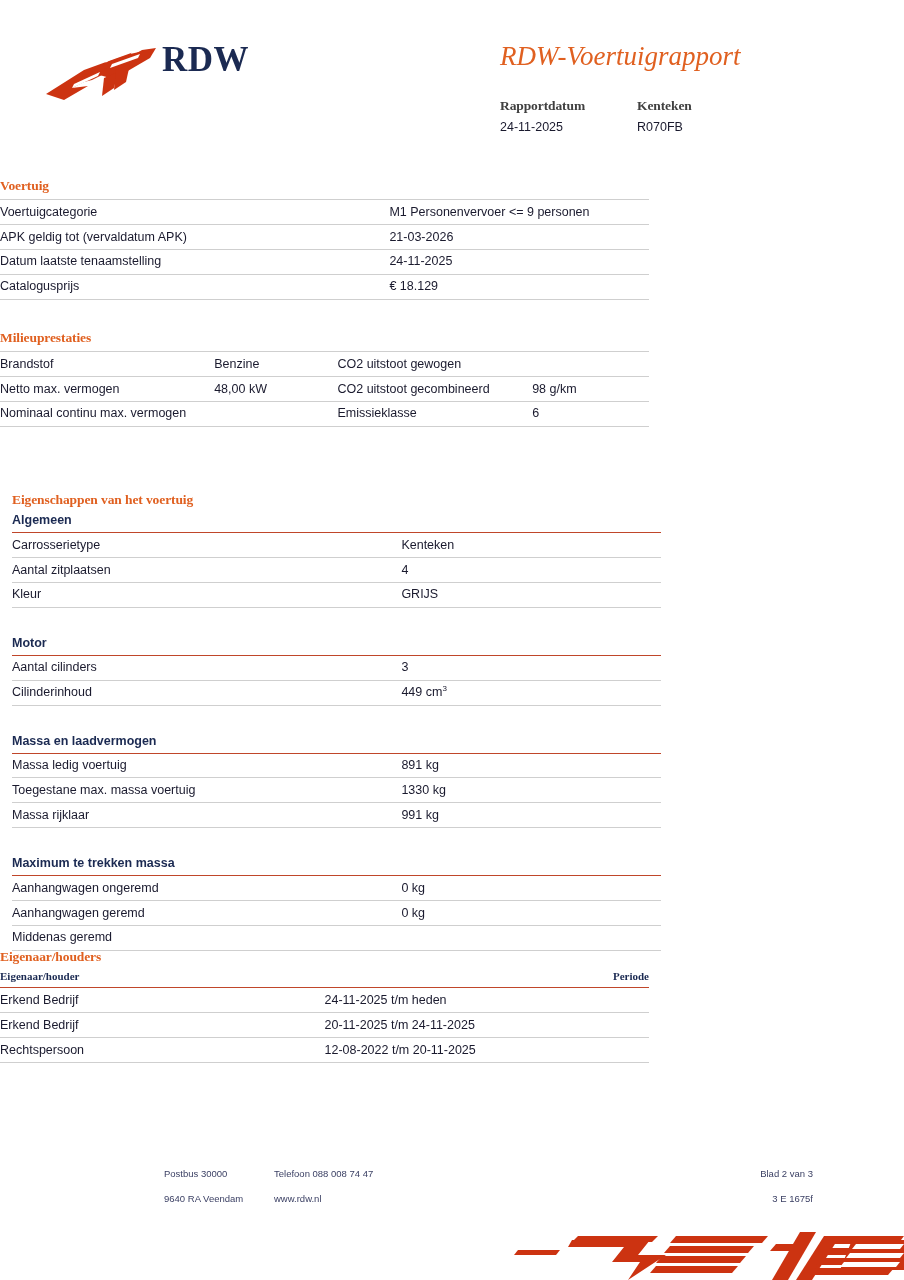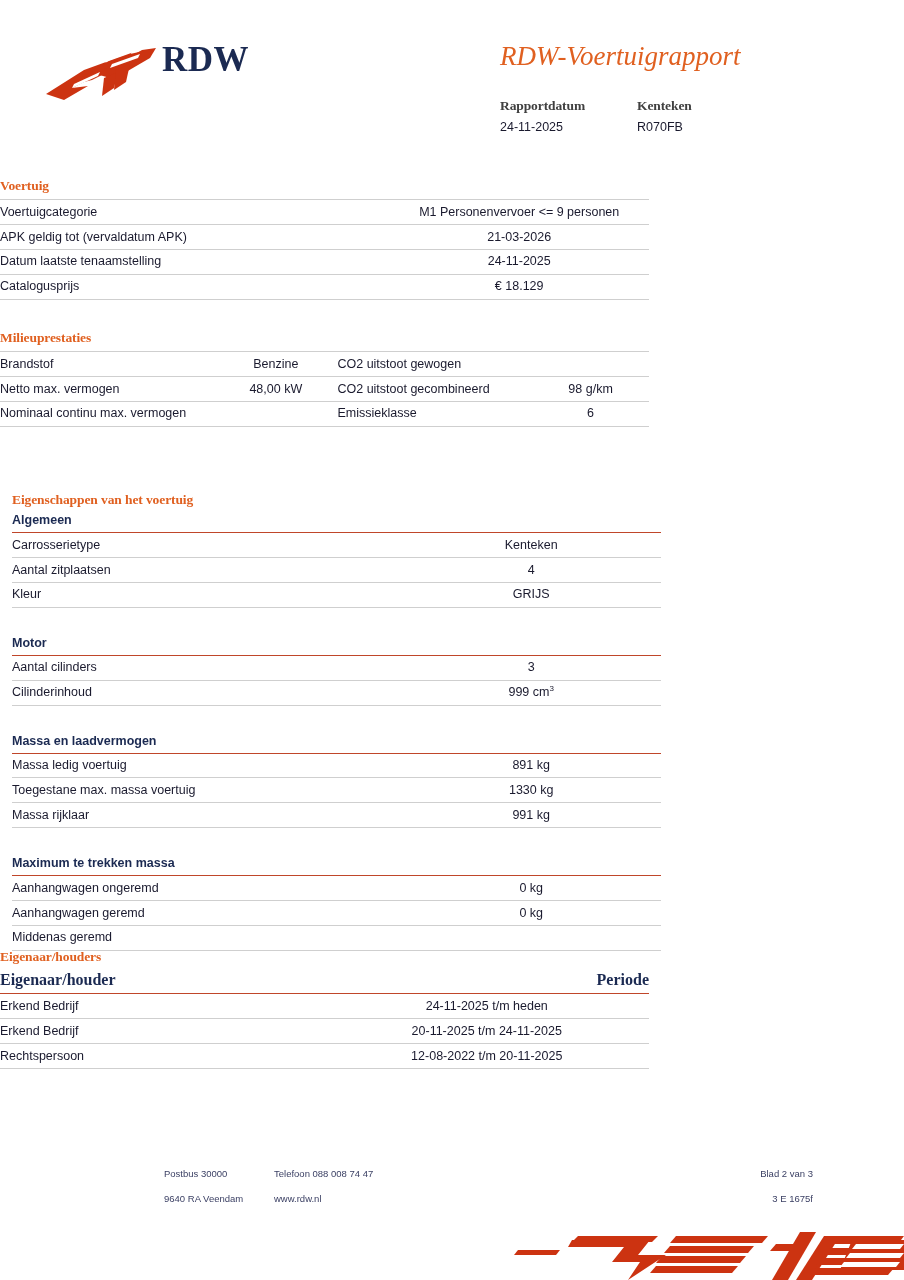--- a/index.html
+++ b/index.html
@@ -116,21 +116,21 @@
     font-size: 12.5px;
     font-weight: 700;
     color: #1b2a52;
     line-height: 1.2;
     padding-bottom: 4px;
     border-bottom: 1.3px solid #c0462a;
     margin: 0;
   }
   .sub-title-serif {
     font-family: "Liberation Serif", serif;
-    font-size: 16px;
+    font-size: 11px;
     font-weight: 700;
     color: #1b2a52;
     line-height: 1.2;
     padding-bottom: 4px;
     border-bottom: 1.3px solid #c0462a;
     margin: 0;
     display: flex;
     justify-content: space-between;
   }
 
@@ -143,21 +143,21 @@
     font-family: "Liberation Sans", sans-serif;
     font-size: 12.5px;
     color: #1a1a2e;
     border-bottom: 1px solid #cfcfcf;
     padding: 3.5px 0 3.5px 0;
     vertical-align: bottom;
     line-height: 1.35;
     white-space: nowrap;
     overflow: hidden;
   }
-  table.rows td.val { text-align: center; }
+  table.rows td.val { text-align: left; }
   table.rows td.lab2 { padding-left: 0; }
 
   .topline td { border-top: 1px solid #cfcfcf; }
 
   sup { font-size: 8px; vertical-align: super; line-height: 0; }
 
   
   .footer {
     position: absolute;
     left: 164px;
@@ -324,21 +324,21 @@
             <col style="width:60%">
             <col style="width:40%">
           </colgroup>
         <tbody>
           <tr>
             <td>Aantal cilinders</td>
             <td class="val">3</td>
           </tr>
           <tr>
             <td>Cilinderinhoud</td>
-            <td class="val"><span>999 cm</span><sup>3</sup></td>
+            <td class="val"><span>449 cm</span><sup>3</sup></td>
           </tr>
         </tbody>
       </table>
     </div>
 
     <div style="margin-top:28px;">
       <div class="sub-title">Massa en laadvermogen</div>
       <table class="rows">
         <colgroup>
             <col style="width:60%">

